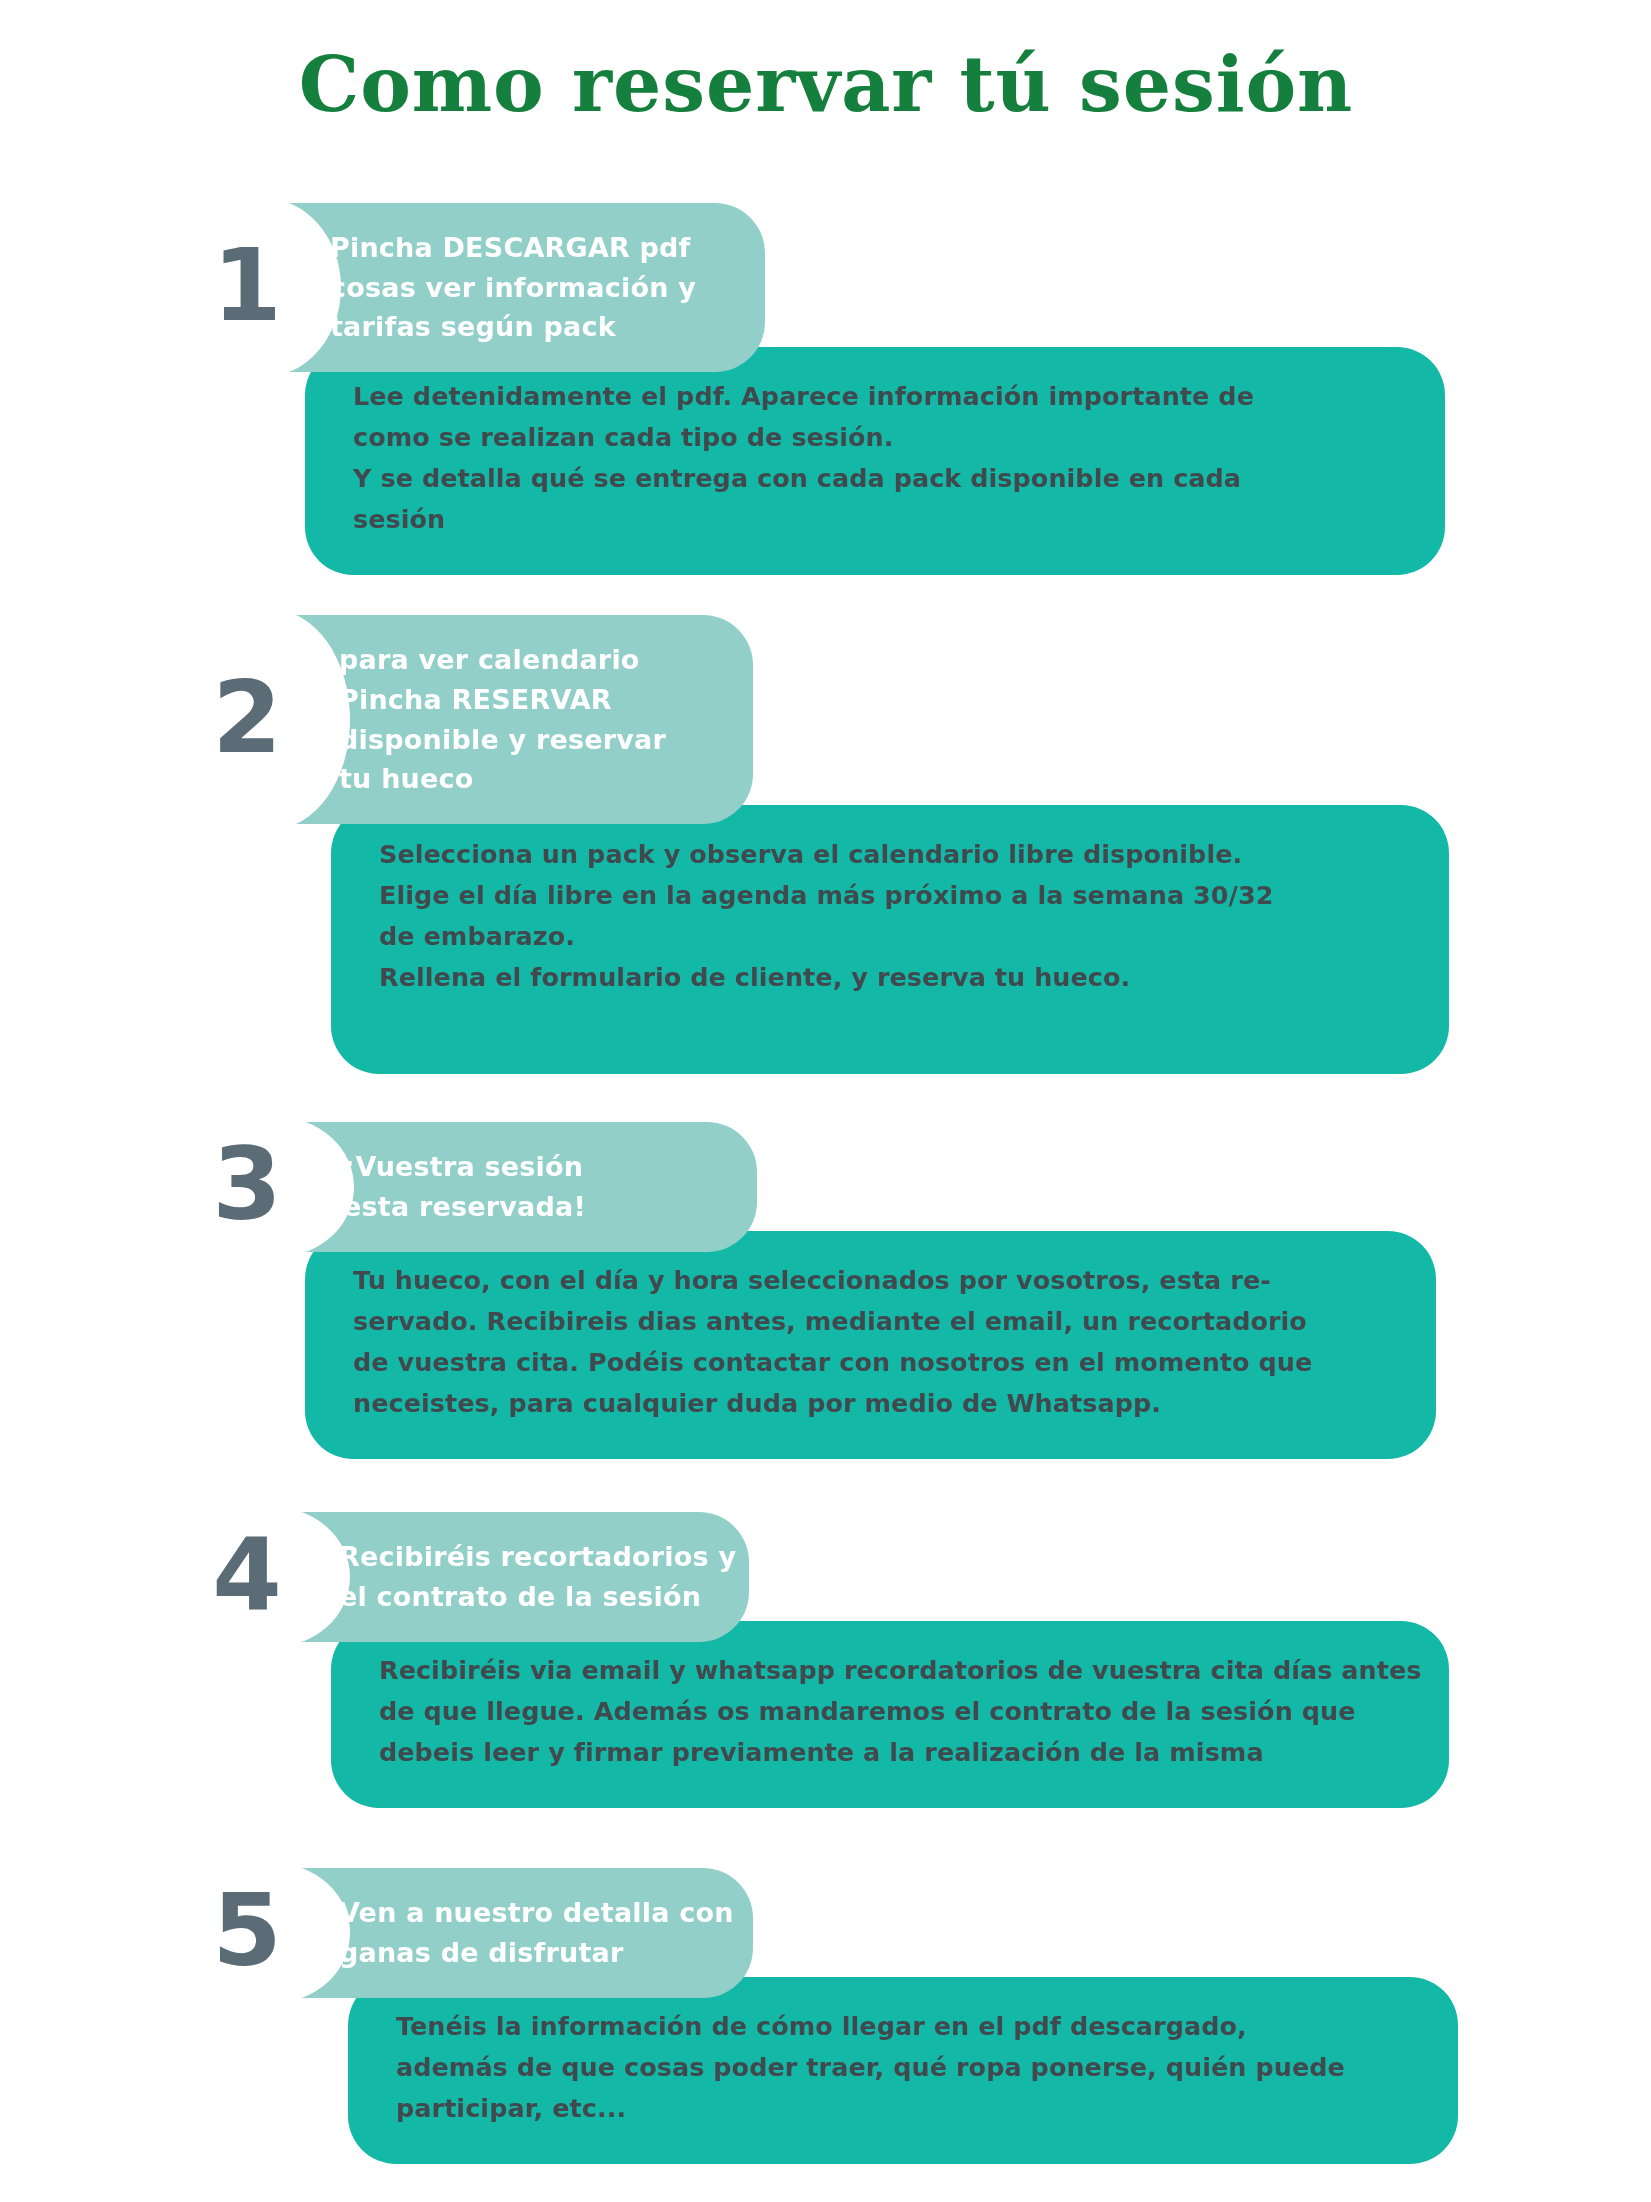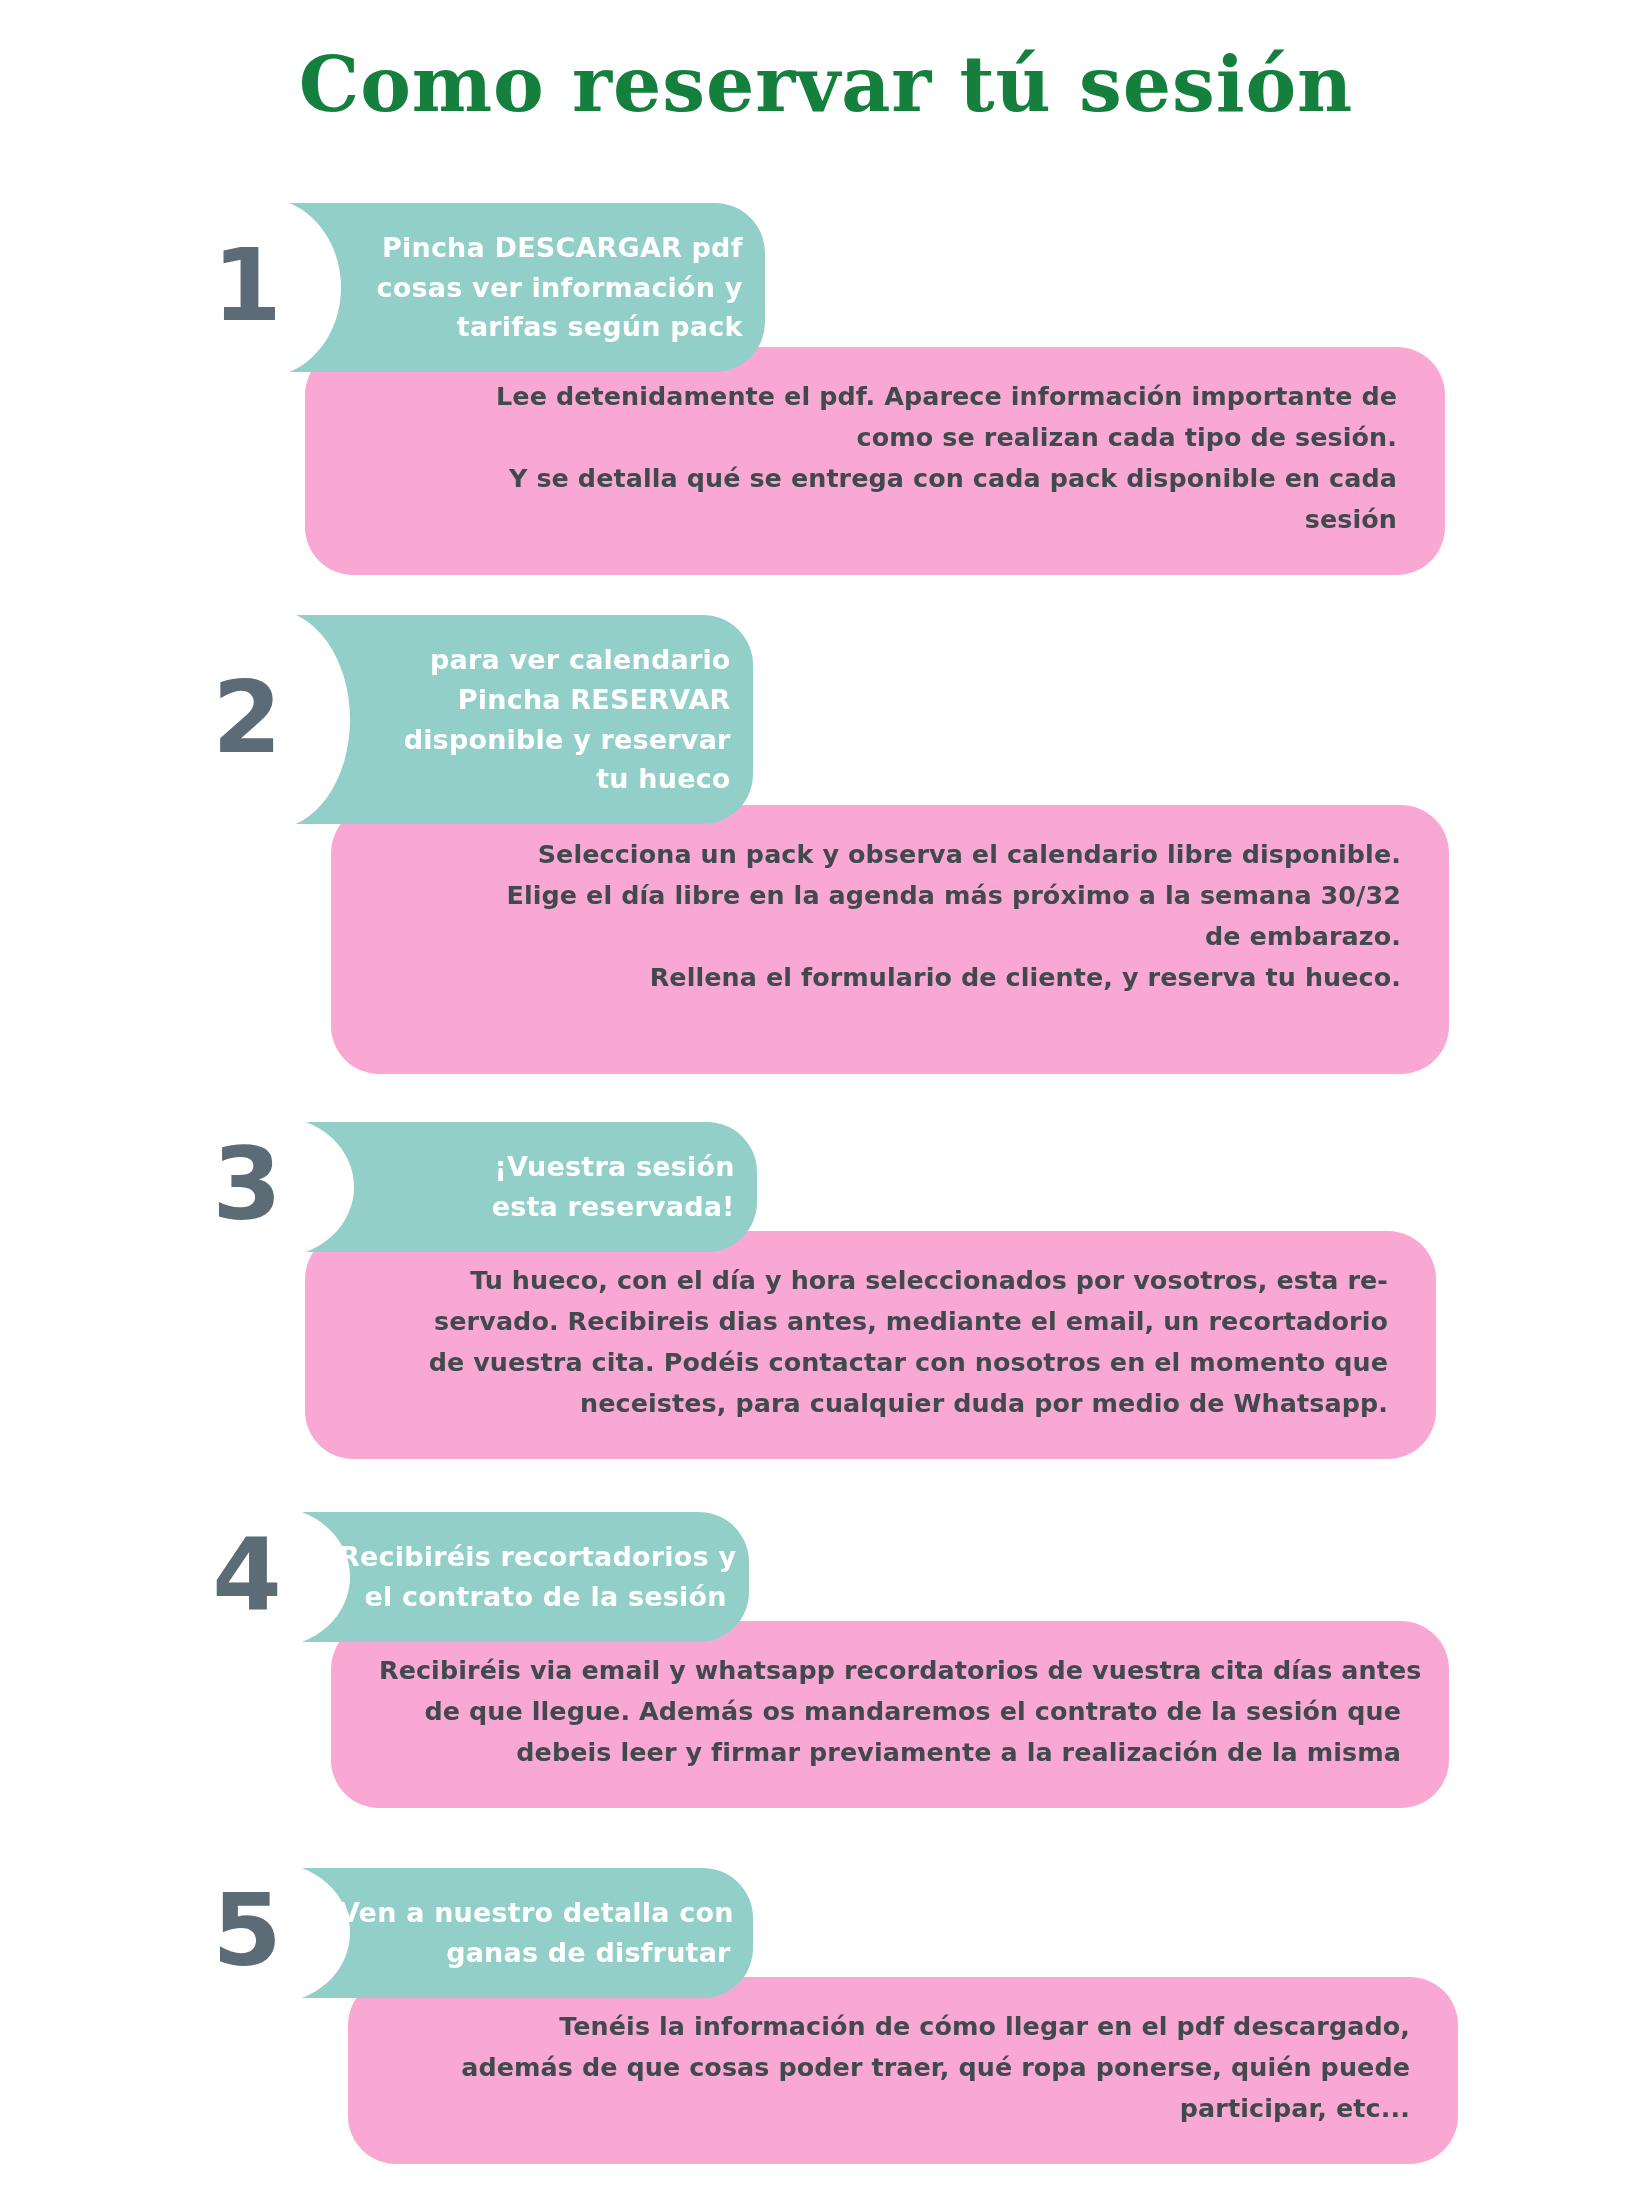--- a/index.html
+++ b/index.html
@@ -61,26 +61,25 @@
     font-weight: bold;
     font-size: 100px;
     line-height: 1;
     color: #5B6C76;
     z-index: 4;
   }
 
   
   .step-body {
     position: absolute;
-    background: #f9a8d4;
+    background: #14b8a6;
     border-radius: 48px;
     box-sizing: border-box;
     z-index: 1;
     padding: 29px 48px 34px 48px;
-    text-align: right;
   }
   .step-body .body-line {
     font-family: "DejaVu Sans", "Liberation Sans", sans-serif;
     font-weight: bold;
     font-size: 25.4px;
     line-height: 1.62;
     color: #404A4E;
     white-space: nowrap;
     letter-spacing: 0.1px;
   }
@@ -104,21 +103,21 @@
     bottom: -5.2px;
     width: 155px;
     background: #ffffff;
     border-radius: 50%;
     z-index: 1;
   }
   .step-header .header-text {
     position: relative;
     z-index: 2;
     width: 100%;
-    text-align: right;
+    text-align: left;
     padding-left: 55px;
     padding-right: 22.4px;
     box-sizing: border-box;
   }
   .step-header .head-line {
     font-family: "DejaVu Sans", "Liberation Sans", sans-serif;
     font-weight: bold;
     font-size: 27px;
     line-height: 1.47;
     color: #ffffff;

